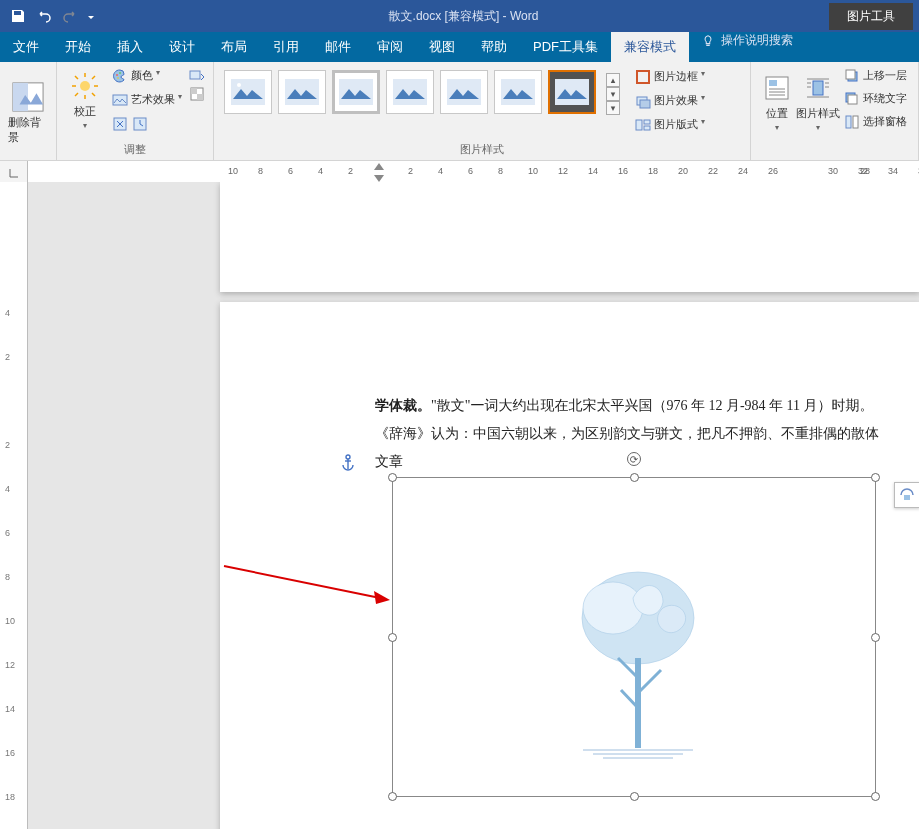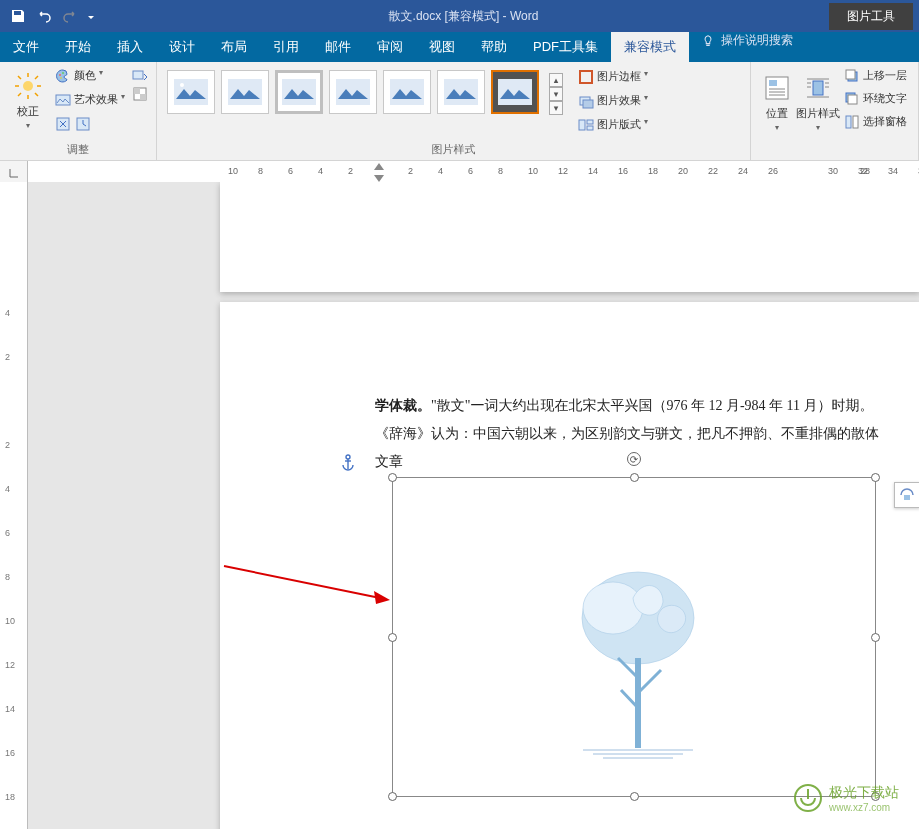--- a/index.html
+++ b/index.html
@@ -115,20 +115,32 @@
   <div class="tell-me">
     <svg width="14" height="14" viewBox="0 0 16 16">
         <path fill="none" stroke="#d9e1f2" stroke-width="1.2" d="M8 2a4 4 0 0 1 2 7v2H6v-2A4 4 0 0 1 8 2zM6 13h4"></path>
       </svg>
     <span>操作说明搜索</span>
   </div>
 </div>
 
 <div class="ribbon">
 
+  <div class="group" style="justify-content:center;">
+    <div class="btn-large">
+      <div class="icon-box">
+        <svg width="34" height="32" viewBox="0 0 34 32">
+            <rect x="1" y="1" width="32" height="30" fill="#fff" stroke="#888"></rect>
+            <rect x="1" y="1" width="16" height="30" fill="#c9d8ef"></rect>
+            <path d="M8 24 L14 14 L20 22 L26 12 L33 24 Z" fill="#8aa8d8"></path>
+          </svg>
+      </div>
+      <span>删除背景</span>
+    </div>
+  </div>
 
   <div class="group">
     <div style="display:flex;">
       <div class="btn-large">
         <div class="icon-box">
           <svg width="28" height="28" viewBox="0 0 28 28">
               <circle cx="14" cy="14" r="5" fill="#fdd66b"></circle>
               <g stroke="#f2a100" stroke-width="1.5">
                 <line x1="14" y1="1" x2="14" y2="5"></line>
                 <line x1="14" y1="23" x2="14" y2="27"></line>
@@ -456,24 +468,13 @@
         <path d="M3 9a6 6 0 0 1 12 0" fill="none" stroke="#6a8cc7" stroke-width="1.5"></path>
         <rect x="6" y="9" width="6" height="5" fill="#9cc2e5"></rect>
       </svg>
   </div>
 
   <svg class="arrow" width="170" height="50">
     <line x1="2" y1="4" x2="158" y2="36" stroke="#d90000" stroke-width="2"></line>
     <polygon points="168,38 152,29 154,42" fill="#d90000"></polygon>
   </svg>
 
-  <div class="watermark">
-    <svg width="30" height="30">
-        <circle cx="15" cy="15" r="13" fill="none" stroke="#6aa329" stroke-width="2"></circle>
-        <path d="M8 15a7 7 0 0 0 14 0" fill="none" stroke="#6aa329" stroke-width="2"></path>
-        <path d="M15 6v10" stroke="#6aa329" stroke-width="2"></path>
-      </svg>
-    <div>
-      <div>极光下载站</div>
-      <div style="font-size:10px;color:#89b957;">www.xz7.com</div>
-    </div>
-  </div>
 </div>
 
 </body></html>

